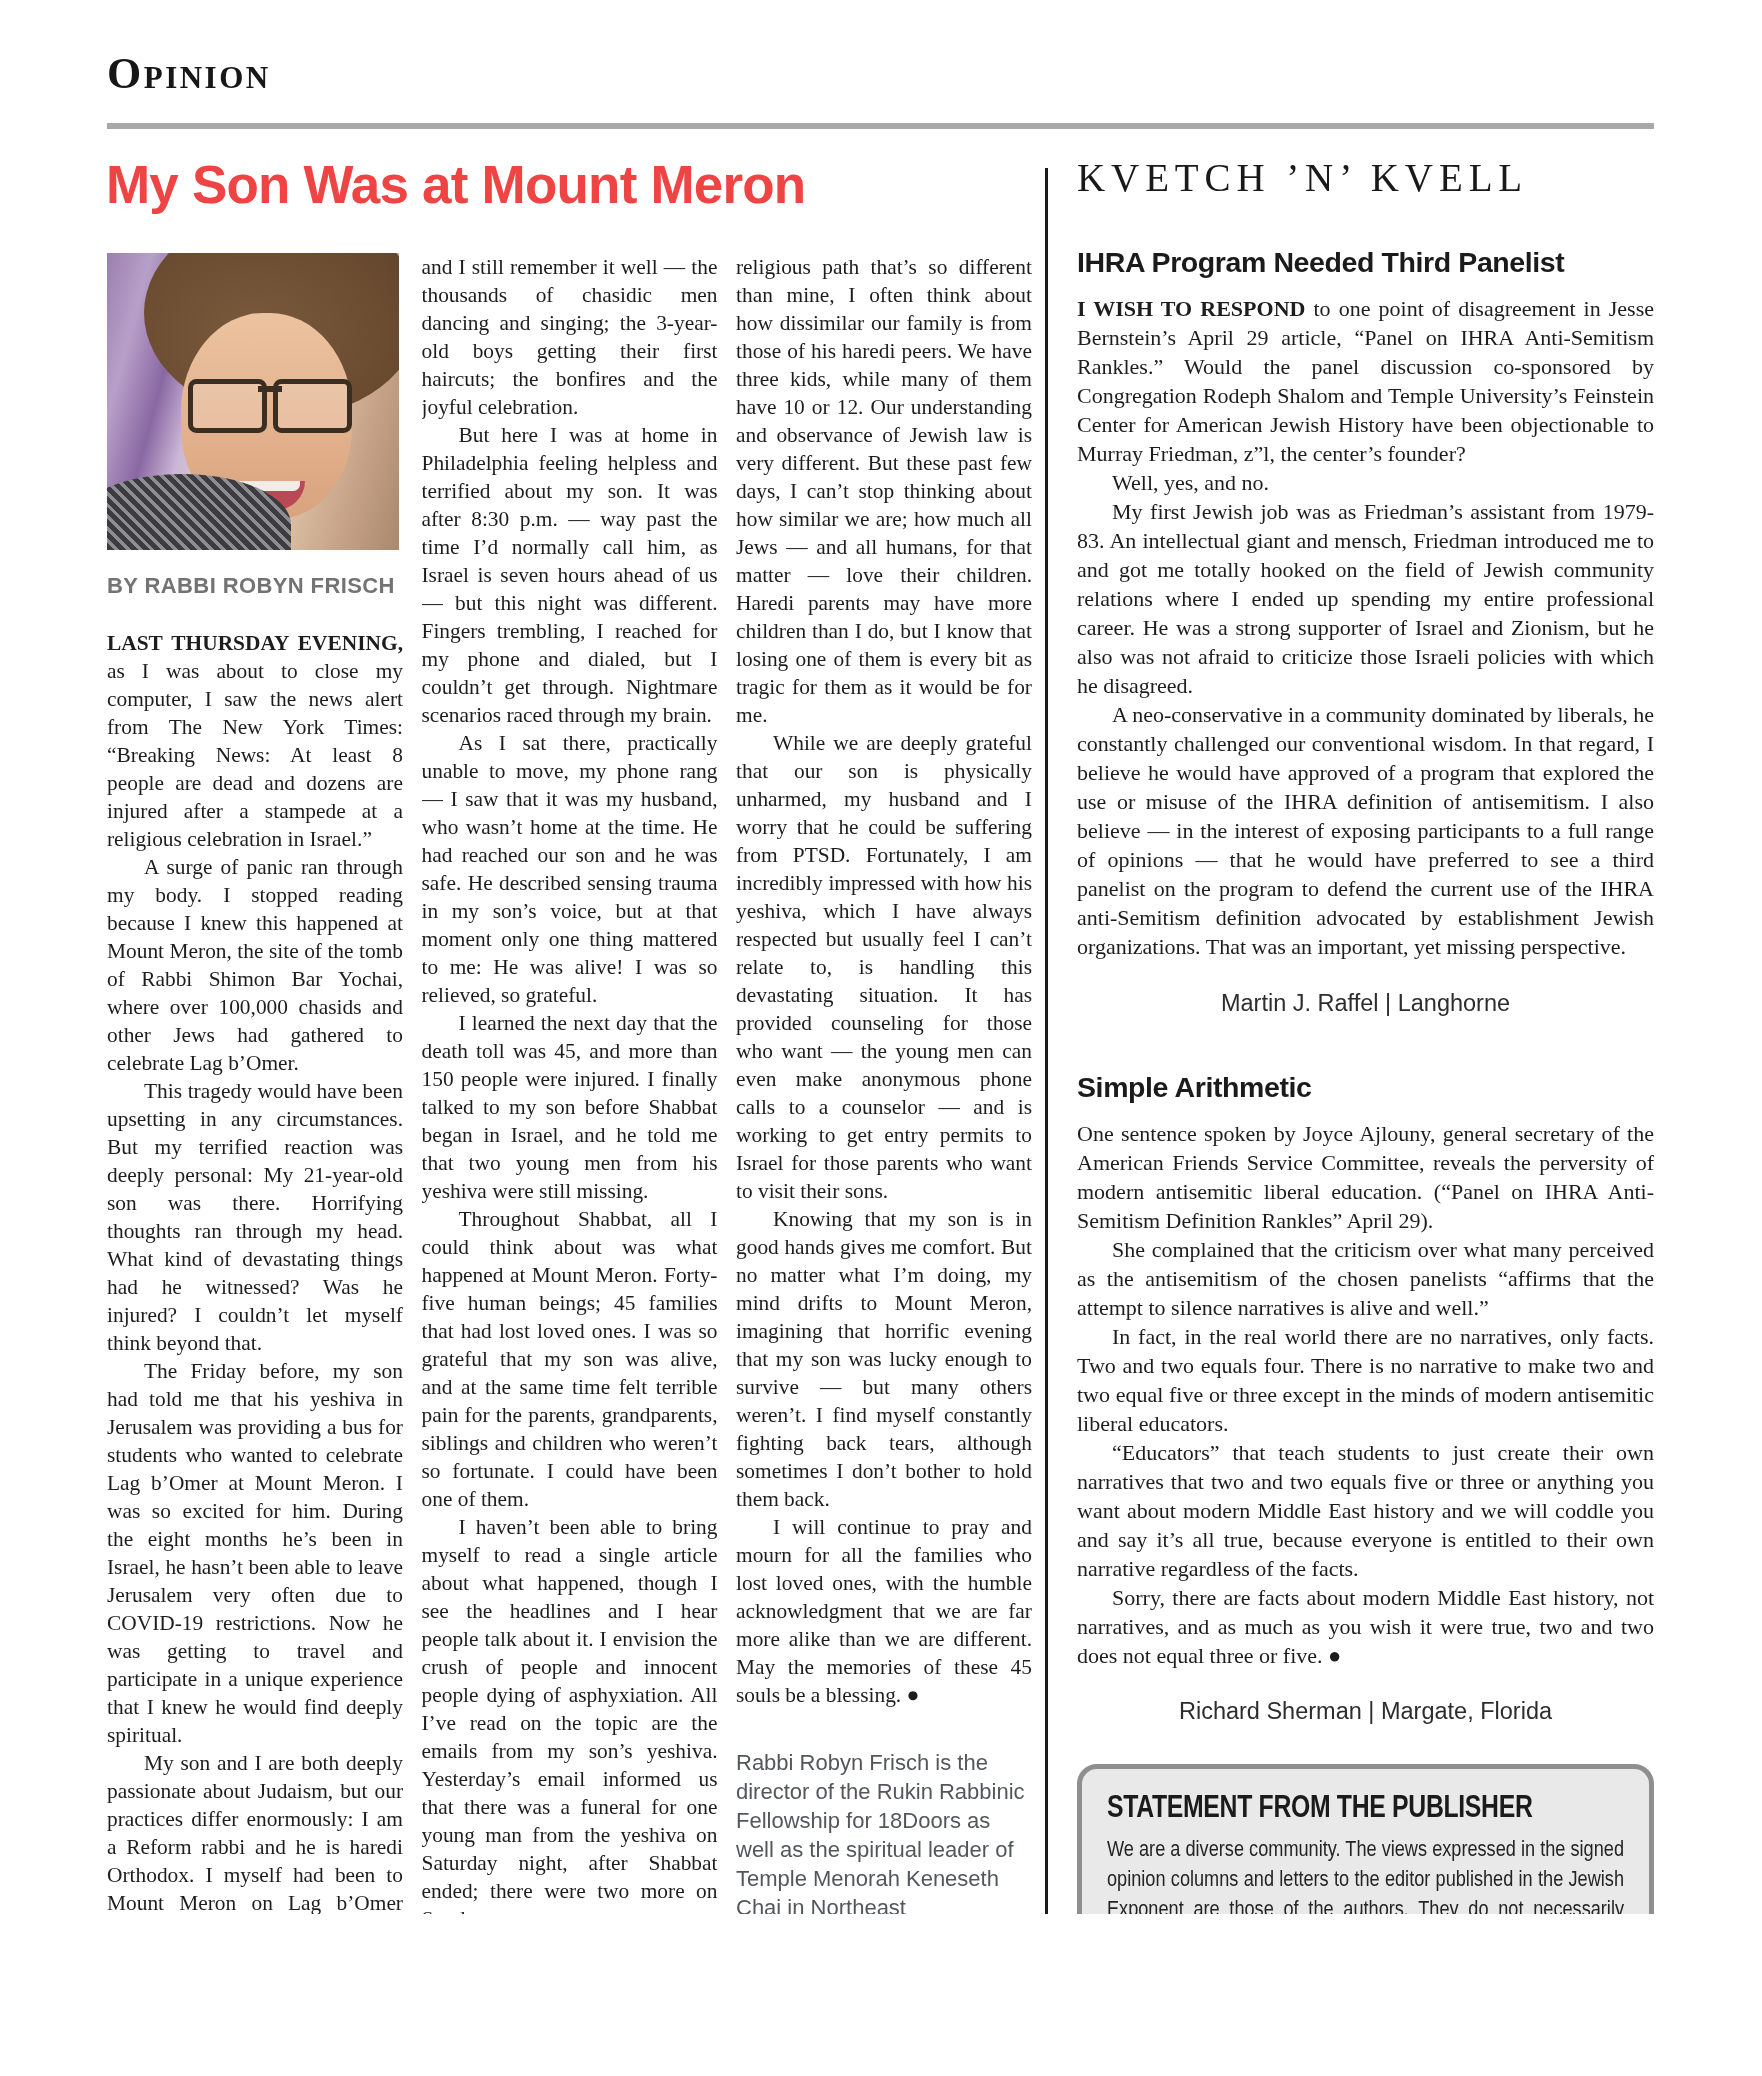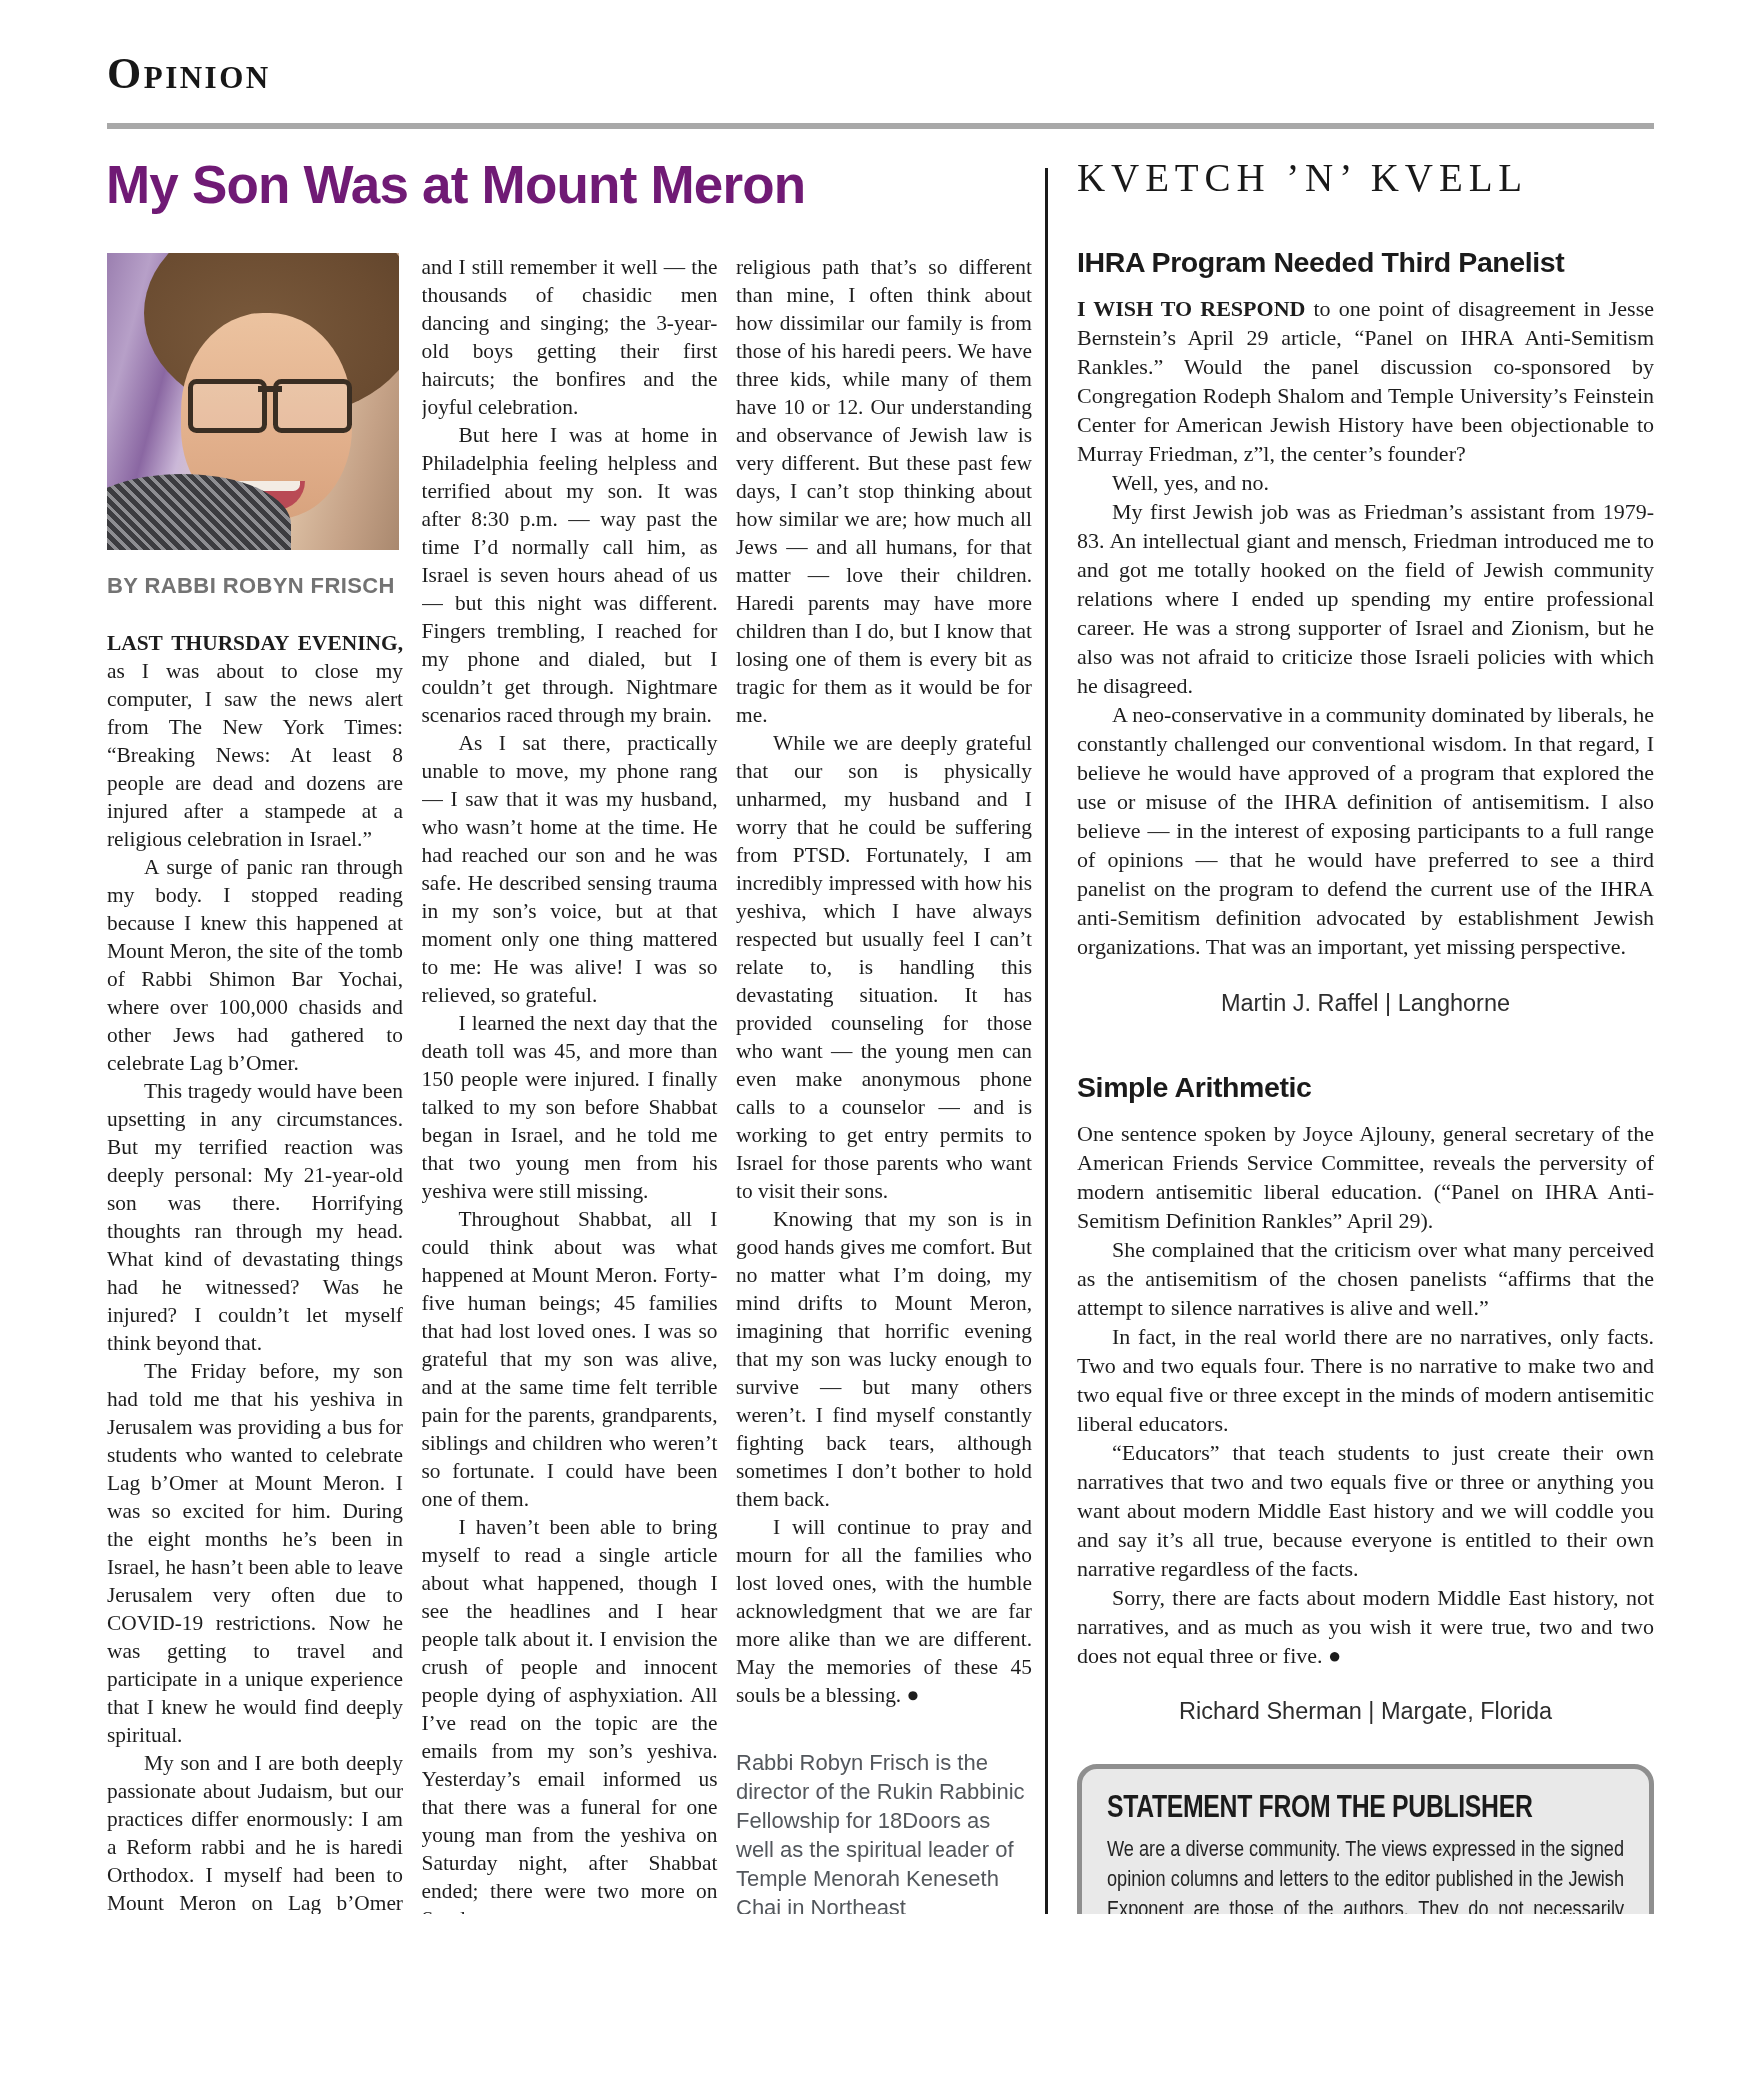--- a/index.html
+++ b/index.html
@@ -6,21 +6,21 @@
   .page{position:relative;width:1762px;height:1914px;background:#ffffff;overflow:hidden;
         font-family:"Liberation Serif",serif;color:#1c1c1c;}
 
   
   .opinion-header{position:absolute;left:107px;top:52px;font-family:"Liberation Serif",serif;
         font-weight:700;font-size:44px;line-height:1;font-variant:small-caps;letter-spacing:2.5px;color:#171717;}
   .opinion-rule{position:absolute;left:107px;top:123px;width:1547px;height:5.9px;background:#a8a8a8;}
 
   
   .article-title{position:absolute;left:106px;top:154px;font-family:"Liberation Sans",sans-serif;
-        font-weight:700;font-size:53px;letter-spacing:-0.8px;color:#701a75;}
+        font-weight:700;font-size:53px;letter-spacing:-0.8px;color:#ef4444;}
   .article-cols{position:absolute;left:107px;top:253px;width:926px;height:1692px;display:flex;gap:18.5px;}
   .col{width:296px;min-width:296px;display:flex;flex-direction:column;overflow:hidden;}
   .body-p{margin:0;font-size:21.4px;line-height:28px;text-align:justify;color:#1d1d1d;
         font-family:"Liberation Serif",serif;}
   .body-p.ind{text-indent:37px;}
   .lead-caps{font-weight:700;}
   .photo{position:relative;width:292px;height:297px;margin-bottom:18.5px;overflow:hidden;
         background:linear-gradient(105deg,#9b7fb0 0%,#b7a0c8 12%,#8a67a2 24%,#cbb8d8 34%,#e2cfc0 48%,#dec2a6 66%,#c5a287 84%,#a9886e 100%);}
   .ph-hair{position:absolute;top:-45px;left:37px;width:277px;height:210px;border-radius:50%;
         background:radial-gradient(ellipse at 40% 60%,#7a5a3c 0%,#6b4c31 55%,#5a3f28 100%);}

